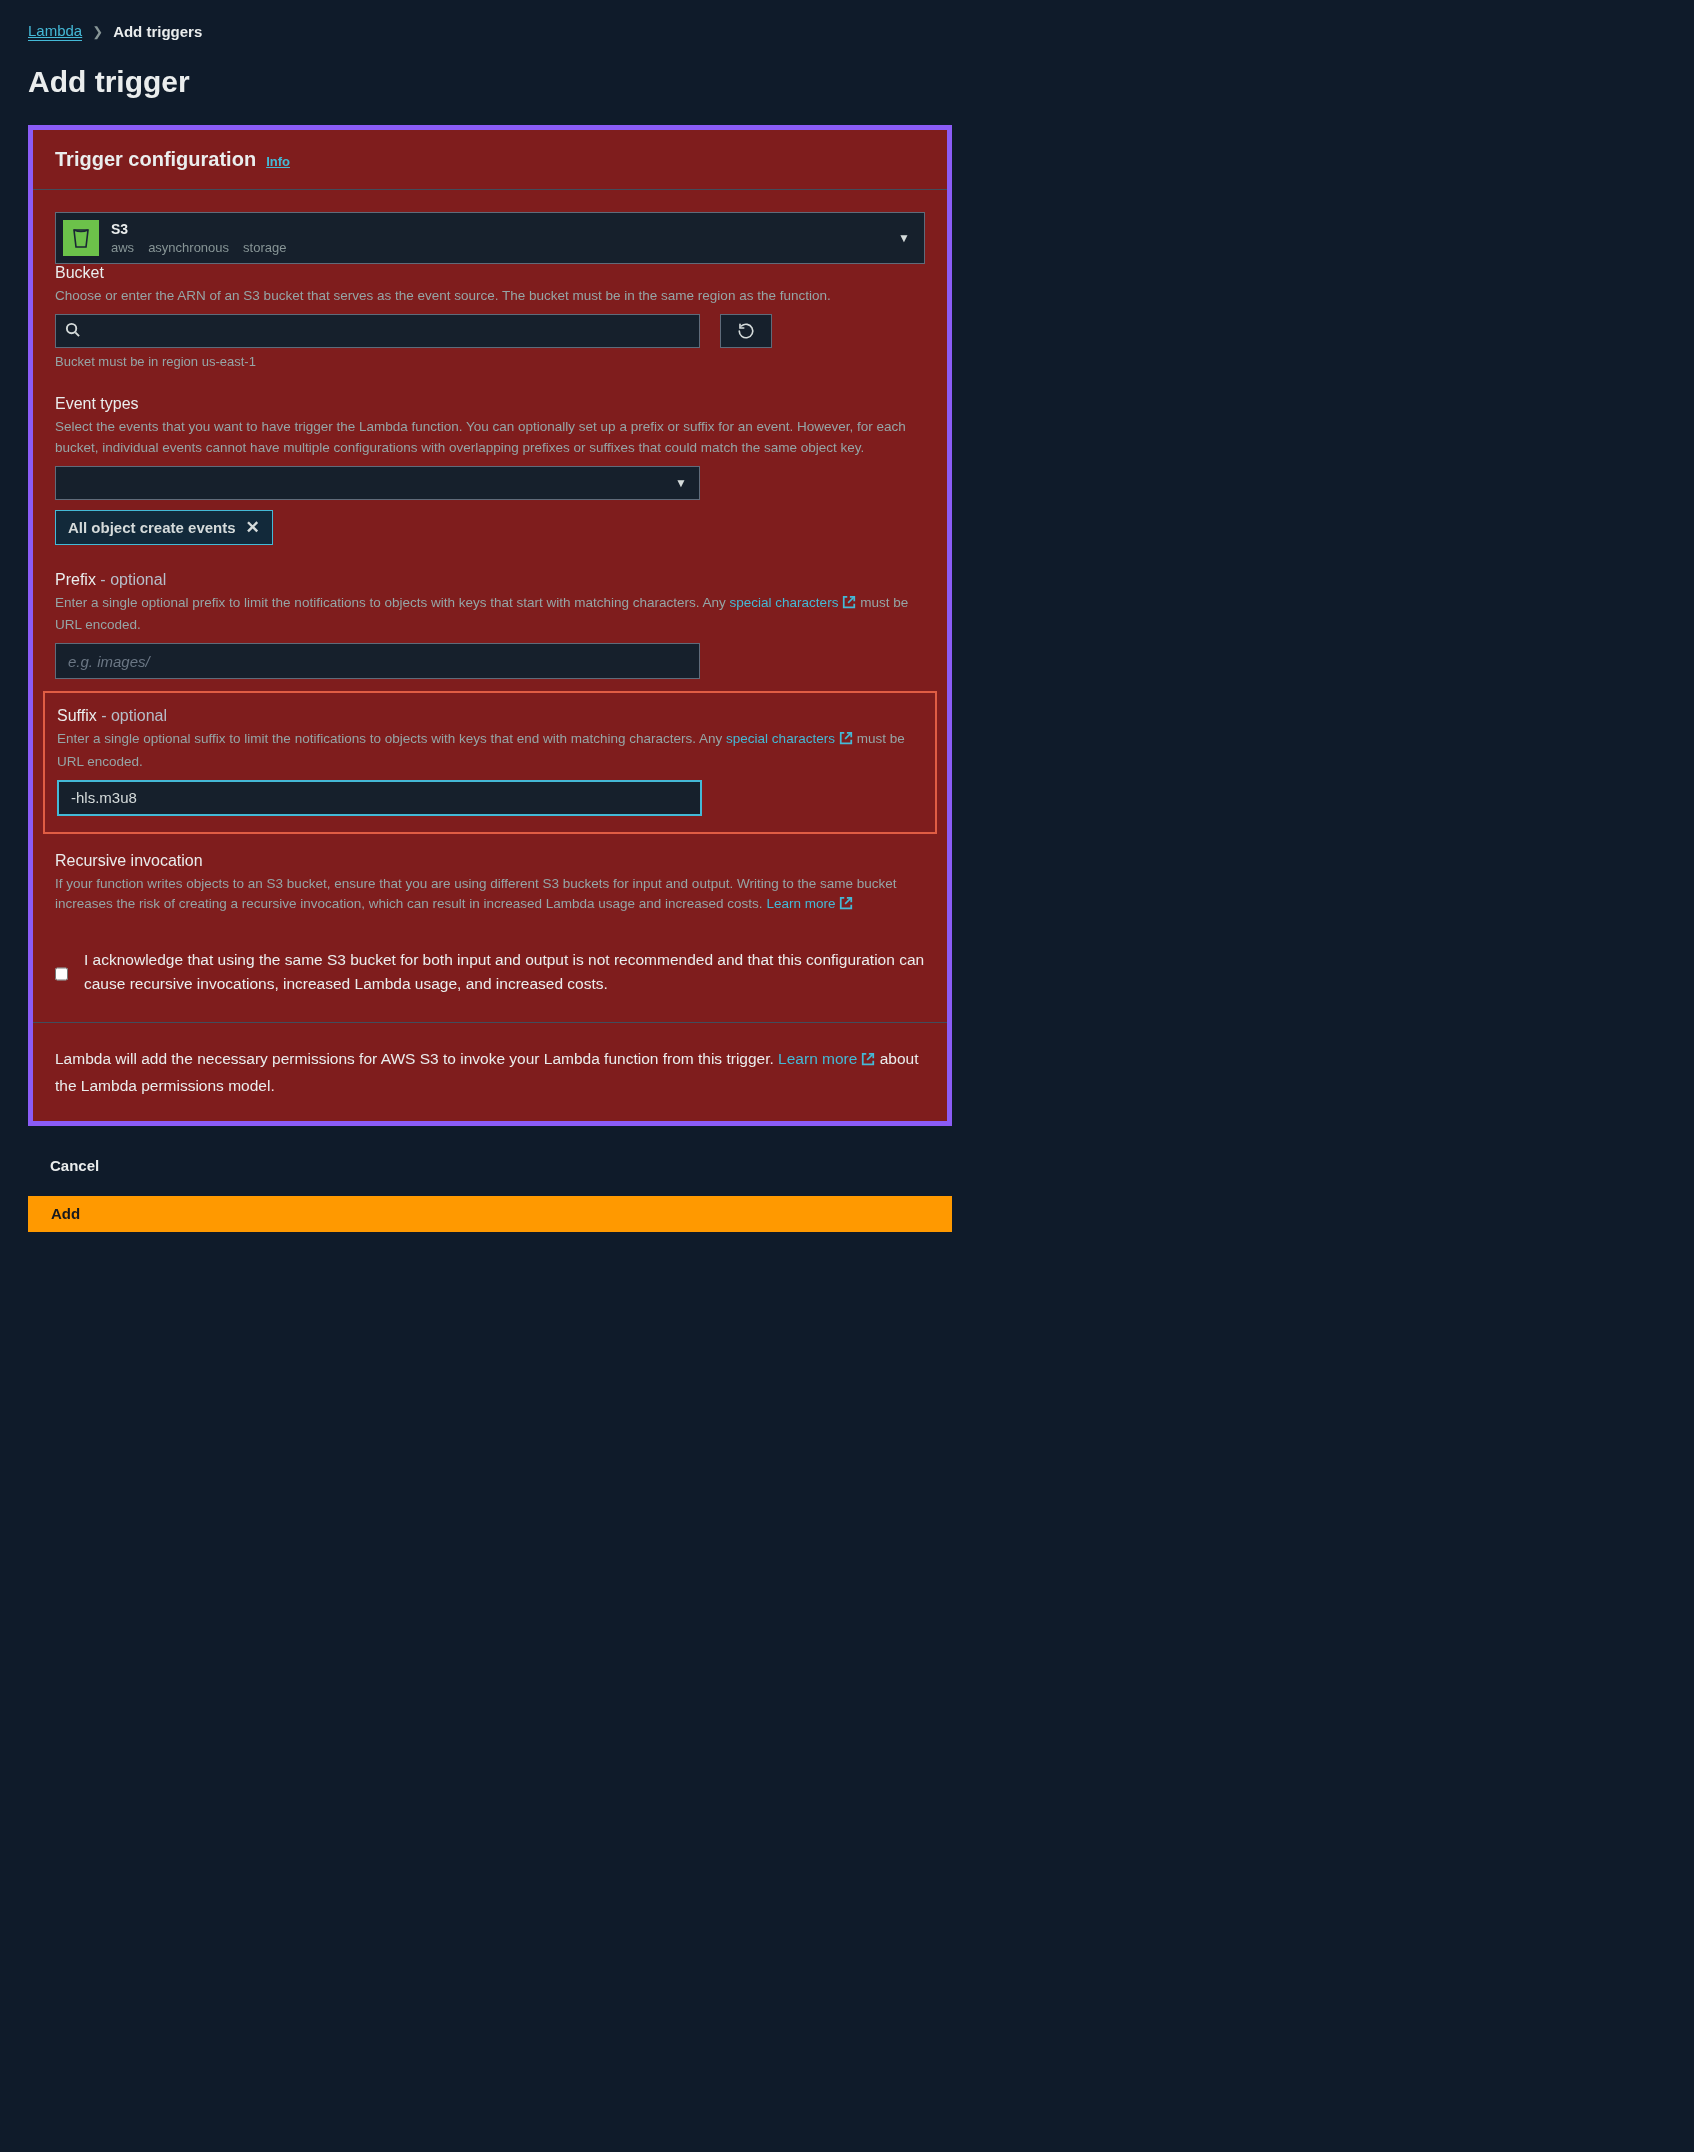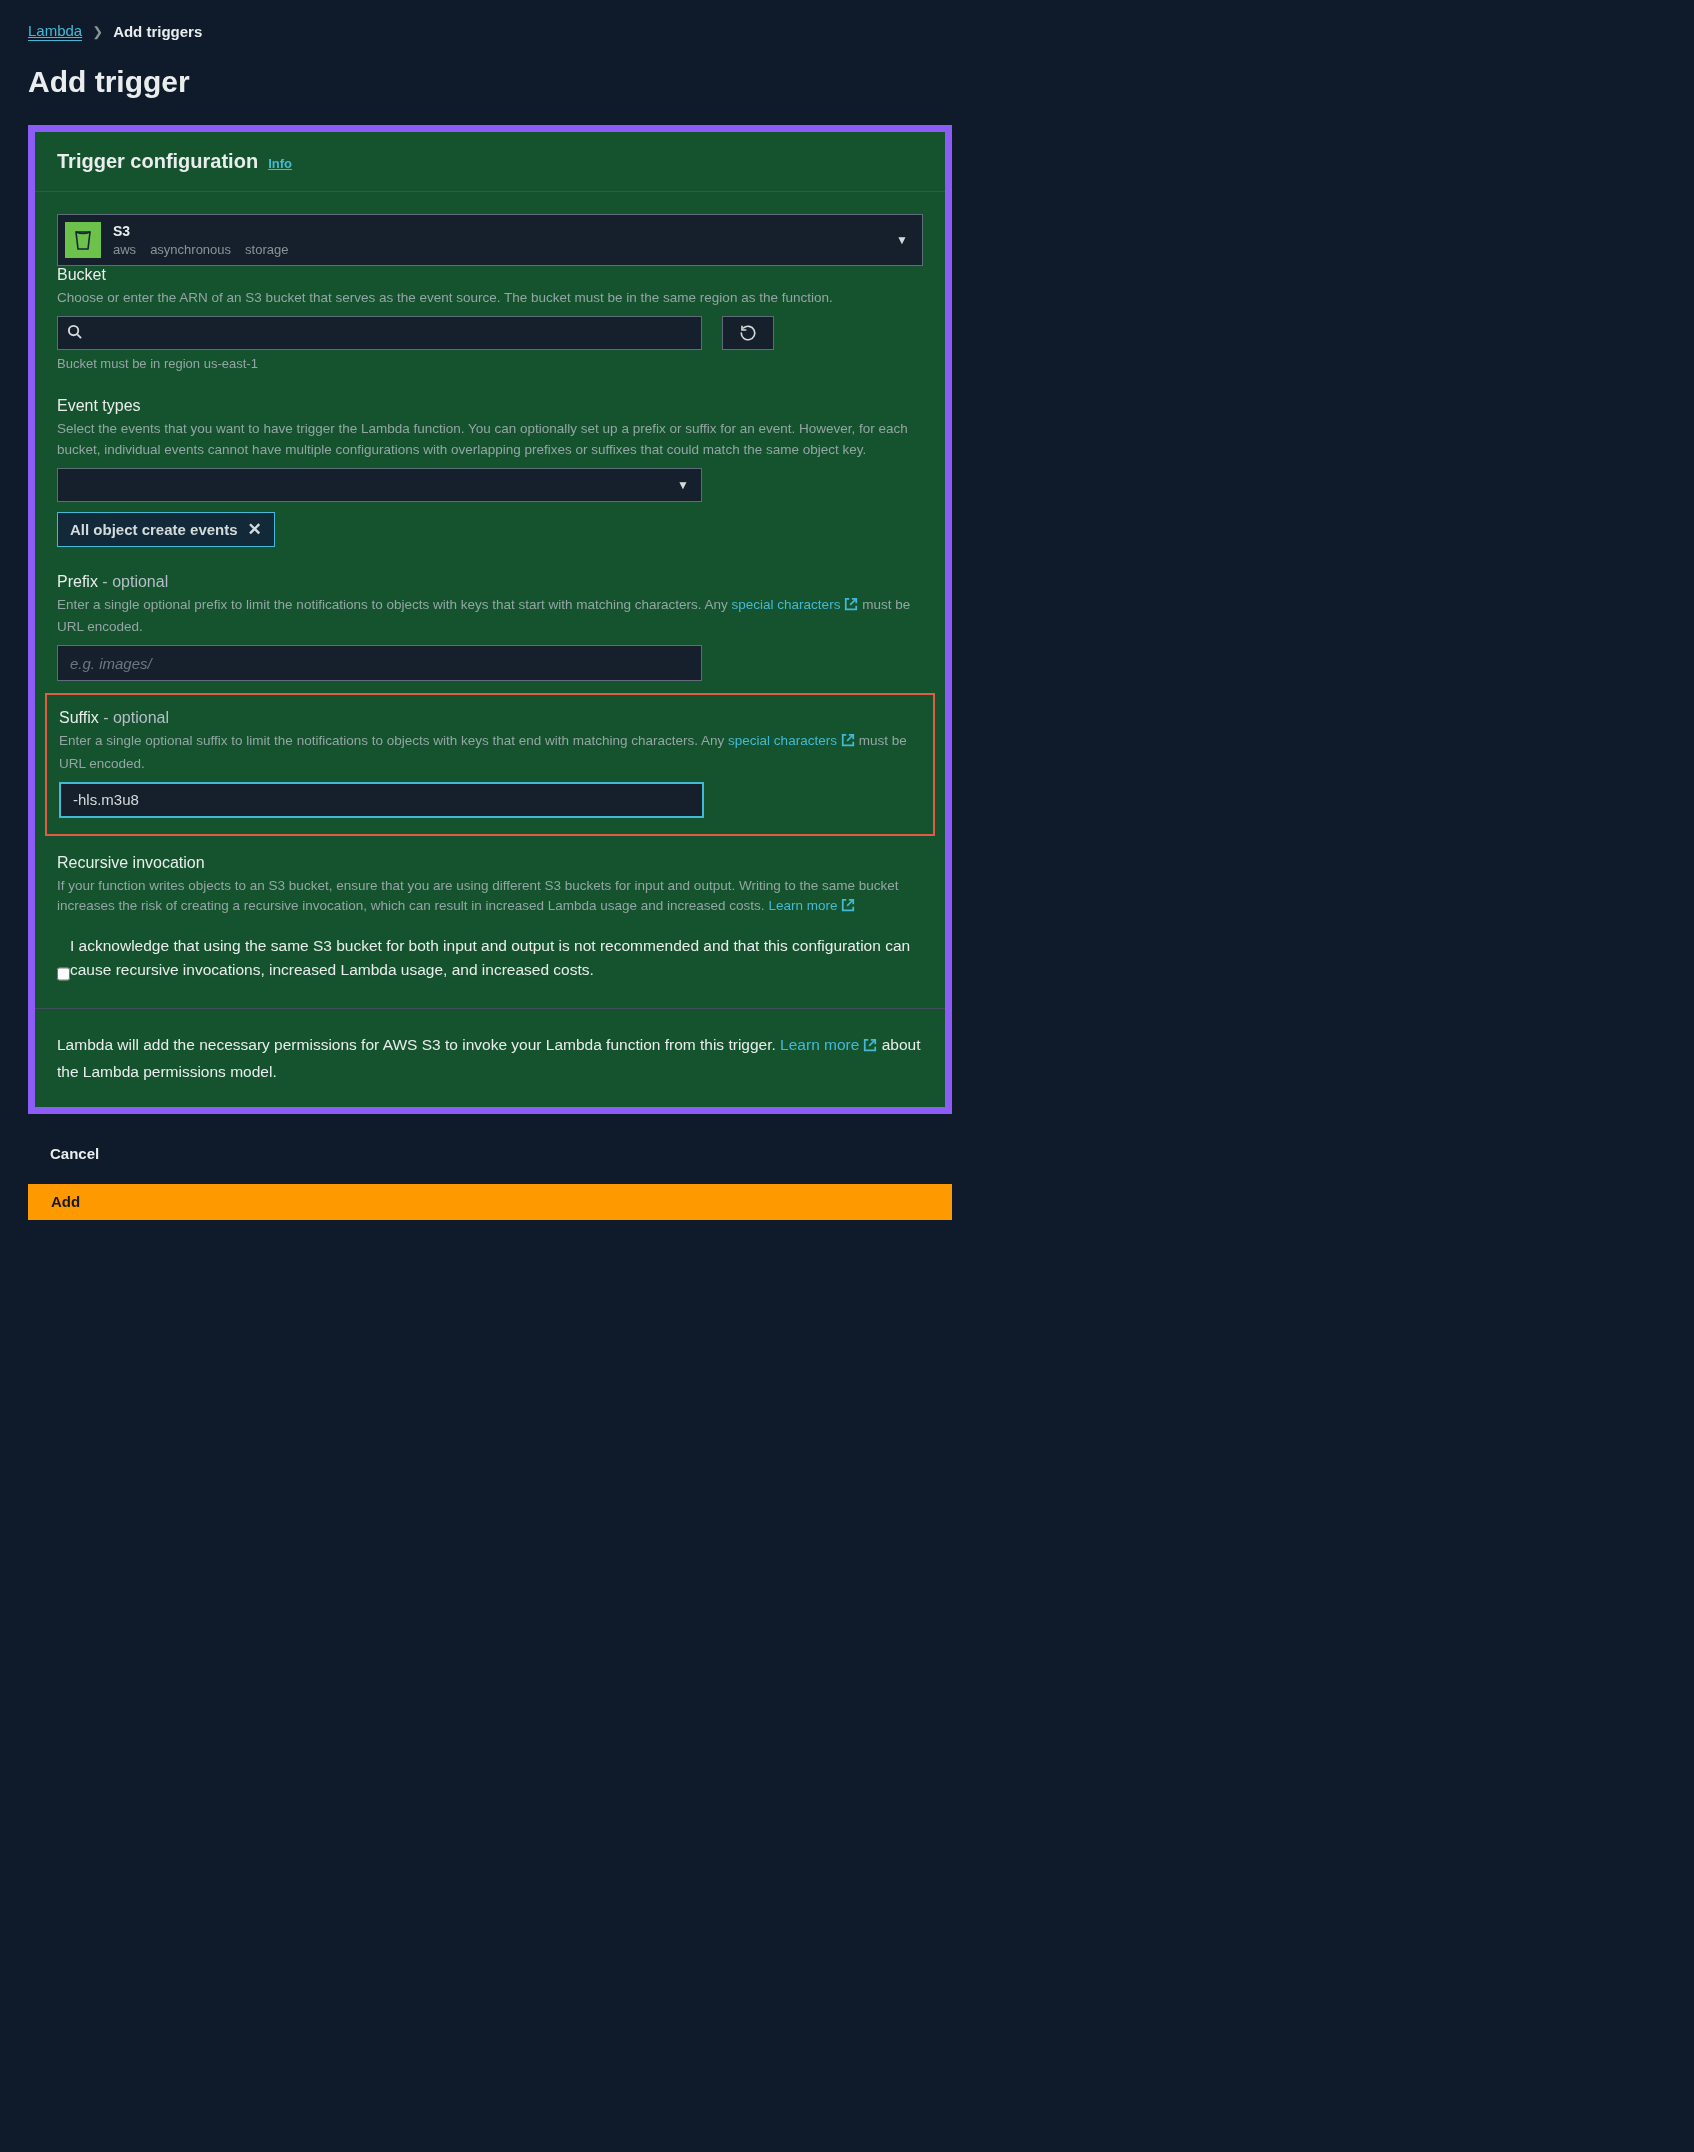--- a/index.html
+++ b/index.html
@@ -15,21 +15,21 @@
 
   
   .breadcrumb { display: flex; align-items: center; gap: 10px; font-size: 15px; margin-bottom: 24px; }
   .breadcrumb .crumb-link { color: #44b9d6; border-bottom: 1px solid #44b9d6; padding-bottom: 1px; }
   .breadcrumb .chevron { color: #879596; font-size: 13px; }
   .breadcrumb .crumb-current { color: #eaeded; font-weight: 600; }
 
   h1.page-title { font-size: 30px; font-weight: 600; color: #eaeded; margin-bottom: 26px; }
 
   
-  .panel { background: #14532d; border: 7px solid #8b5cf6; }
+  .panel { background: #7f1d1d; border: 5px solid #8b5cf6; }
   .panel-header { display: flex; align-items: baseline; gap: 10px; padding: 18px 22px; border-bottom: 1px solid #414d5c; }
   .panel-header h2 { font-size: 20px; font-weight: 700; color: #eaeded; }
   .info-link { color: #44b9d6; font-size: 13px; font-weight: 600; }
   .panel-body { padding: 22px; }
 
   
   .source-select {
     border: 1px solid #5f6b7a; background: #16202c; display: flex; align-items: center;
     padding: 7px 14px 7px 7px; gap: 12px; cursor: pointer; 
   }
@@ -69,21 +69,21 @@
     color: #d5dbdb; padding: 3px 12px; font-size: 15px;
   }
   .text-input::placeholder { color: #6b7785; font-style: italic; }
   .text-input.focused { border: 2px solid #44b9d6; outline: none; }
 
   .highlight-box { border: 2px solid #e05d44; padding: 14px 12px 16px 12px; margin: -14px -12px 10px -12px; }
 
   .ext-link-icon { display:inline-block; vertical-align: -2px; margin-left: 4px; }
   .ext-link-icon svg { width: 14px; height: 14px; stroke: #44b9d6; }
 
-  .checkbox-row { display: flex; gap: 0; margin-top: 16px; align-items: flex-end; }
+  .checkbox-row { display: flex; gap: 16px; margin-top: 32px; align-items: center; }
   .checkbox-row input[type=checkbox] { width: 16px; height: 16px; margin-top: 3px; accent-color: #44b9d6; background:#16202c; }
   .checkbox-row label { color: #eaeded; font-size: 15.5px; line-height: 1.55; }
 
   hr.sep { border: none; border-top: 1px solid #414d5c; margin: 24px -22px; }
 
   .perm-note { color: #eaeded; font-size: 15.5px; line-height: 1.6; }
 
   
   .footer-btns { display:flex; justify-content:flex-end; gap: 12px; margin-top: 22px; flex-direction: column; }
   .btn { height: 36px; padding: 0 22px; font-size: 15px; font-weight: 600; cursor:pointer; display:inline-flex; align-items:center; }

